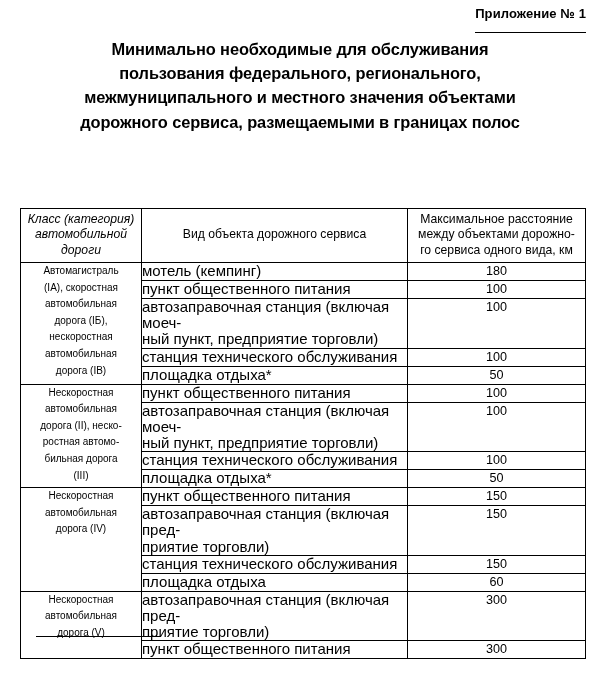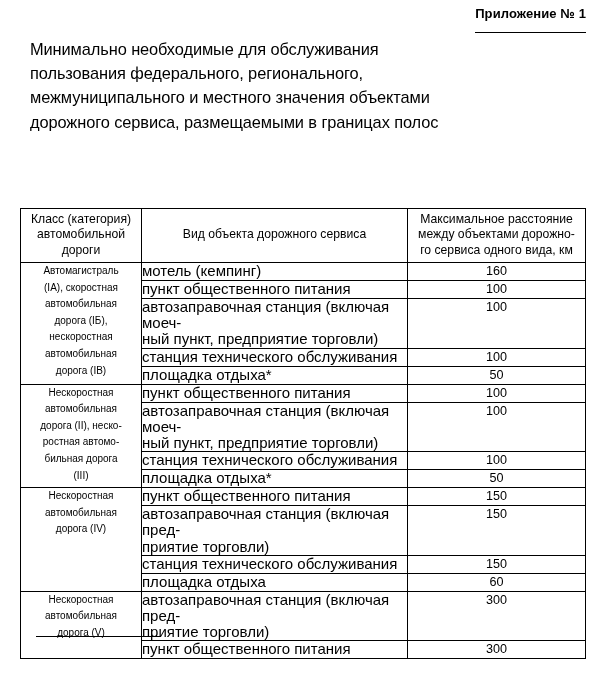--- a/index.html
+++ b/index.html
@@ -35,23 +35,23 @@
     line-height: 15px;
     white-space: nowrap;
   }
 
   
   .doc-title {
     position: absolute;
     top: 26px;
     left: 30px;
     width: 540px;
-    text-align: left;
+    text-align: center;
     font-size: 16.4px;
-    font-weight: 400;
+    font-weight: 700;
     line-height: 24.2px;
     letter-spacing: -0.1px;
   }
   .doc-title .tline { display: block; white-space: nowrap; }
 
   
   .table-wrap {
     position: absolute;
     top: 208px;
     left: 20px;
@@ -76,21 +76,21 @@
   table.reqs thead th {
     font-weight: 400;
     text-align: center;
     vertical-align: middle;
     padding: 2px 3px 3px 3px;
     line-height: 15.4px;
     font-size: 12.2px;
     height: 54px;
     box-sizing: border-box;
   }
-  th.hdr-class { text-align: center; }
+  th.hdr-class { text-align: center; font-style: italic; }
   th.hdr-kind  { text-align: center; }
   th.hdr-dist  { text-align: center; }
 
   td.cat-cell {
     text-align: center;
     vertical-align: top;
     padding: 1px 2px 2px 5px;
     line-height: 16.6px;
     font-size: 10px;
   }
@@ -175,21 +175,21 @@
     <tbody id="table-body">
         <tr class="r-single block-start">
           <td class="cat-cell" rowspan="5" style="white-space: pre-line;">Автомагистраль
 (IA), скоростная
 автомобильная
 дорога (IБ),
 нескоростная
 автомобильная
 дорога (IB)</td>
           <td class="kind-cell">мотель (кемпинг)</td>
-          <td class="dist-cell">160</td>
+          <td class="dist-cell">180</td>
         </tr>
         <tr class="r-single">
           <td class="kind-cell">пункт общественного питания</td>
           <td class="dist-cell">100</td>
         </tr>
         <tr class="r-double">
           <td class="kind-cell">автозаправочная станция (включая моеч-
 ный пункт, предприятие торговли)</td>
           <td class="dist-cell">100</td>
         </tr>

